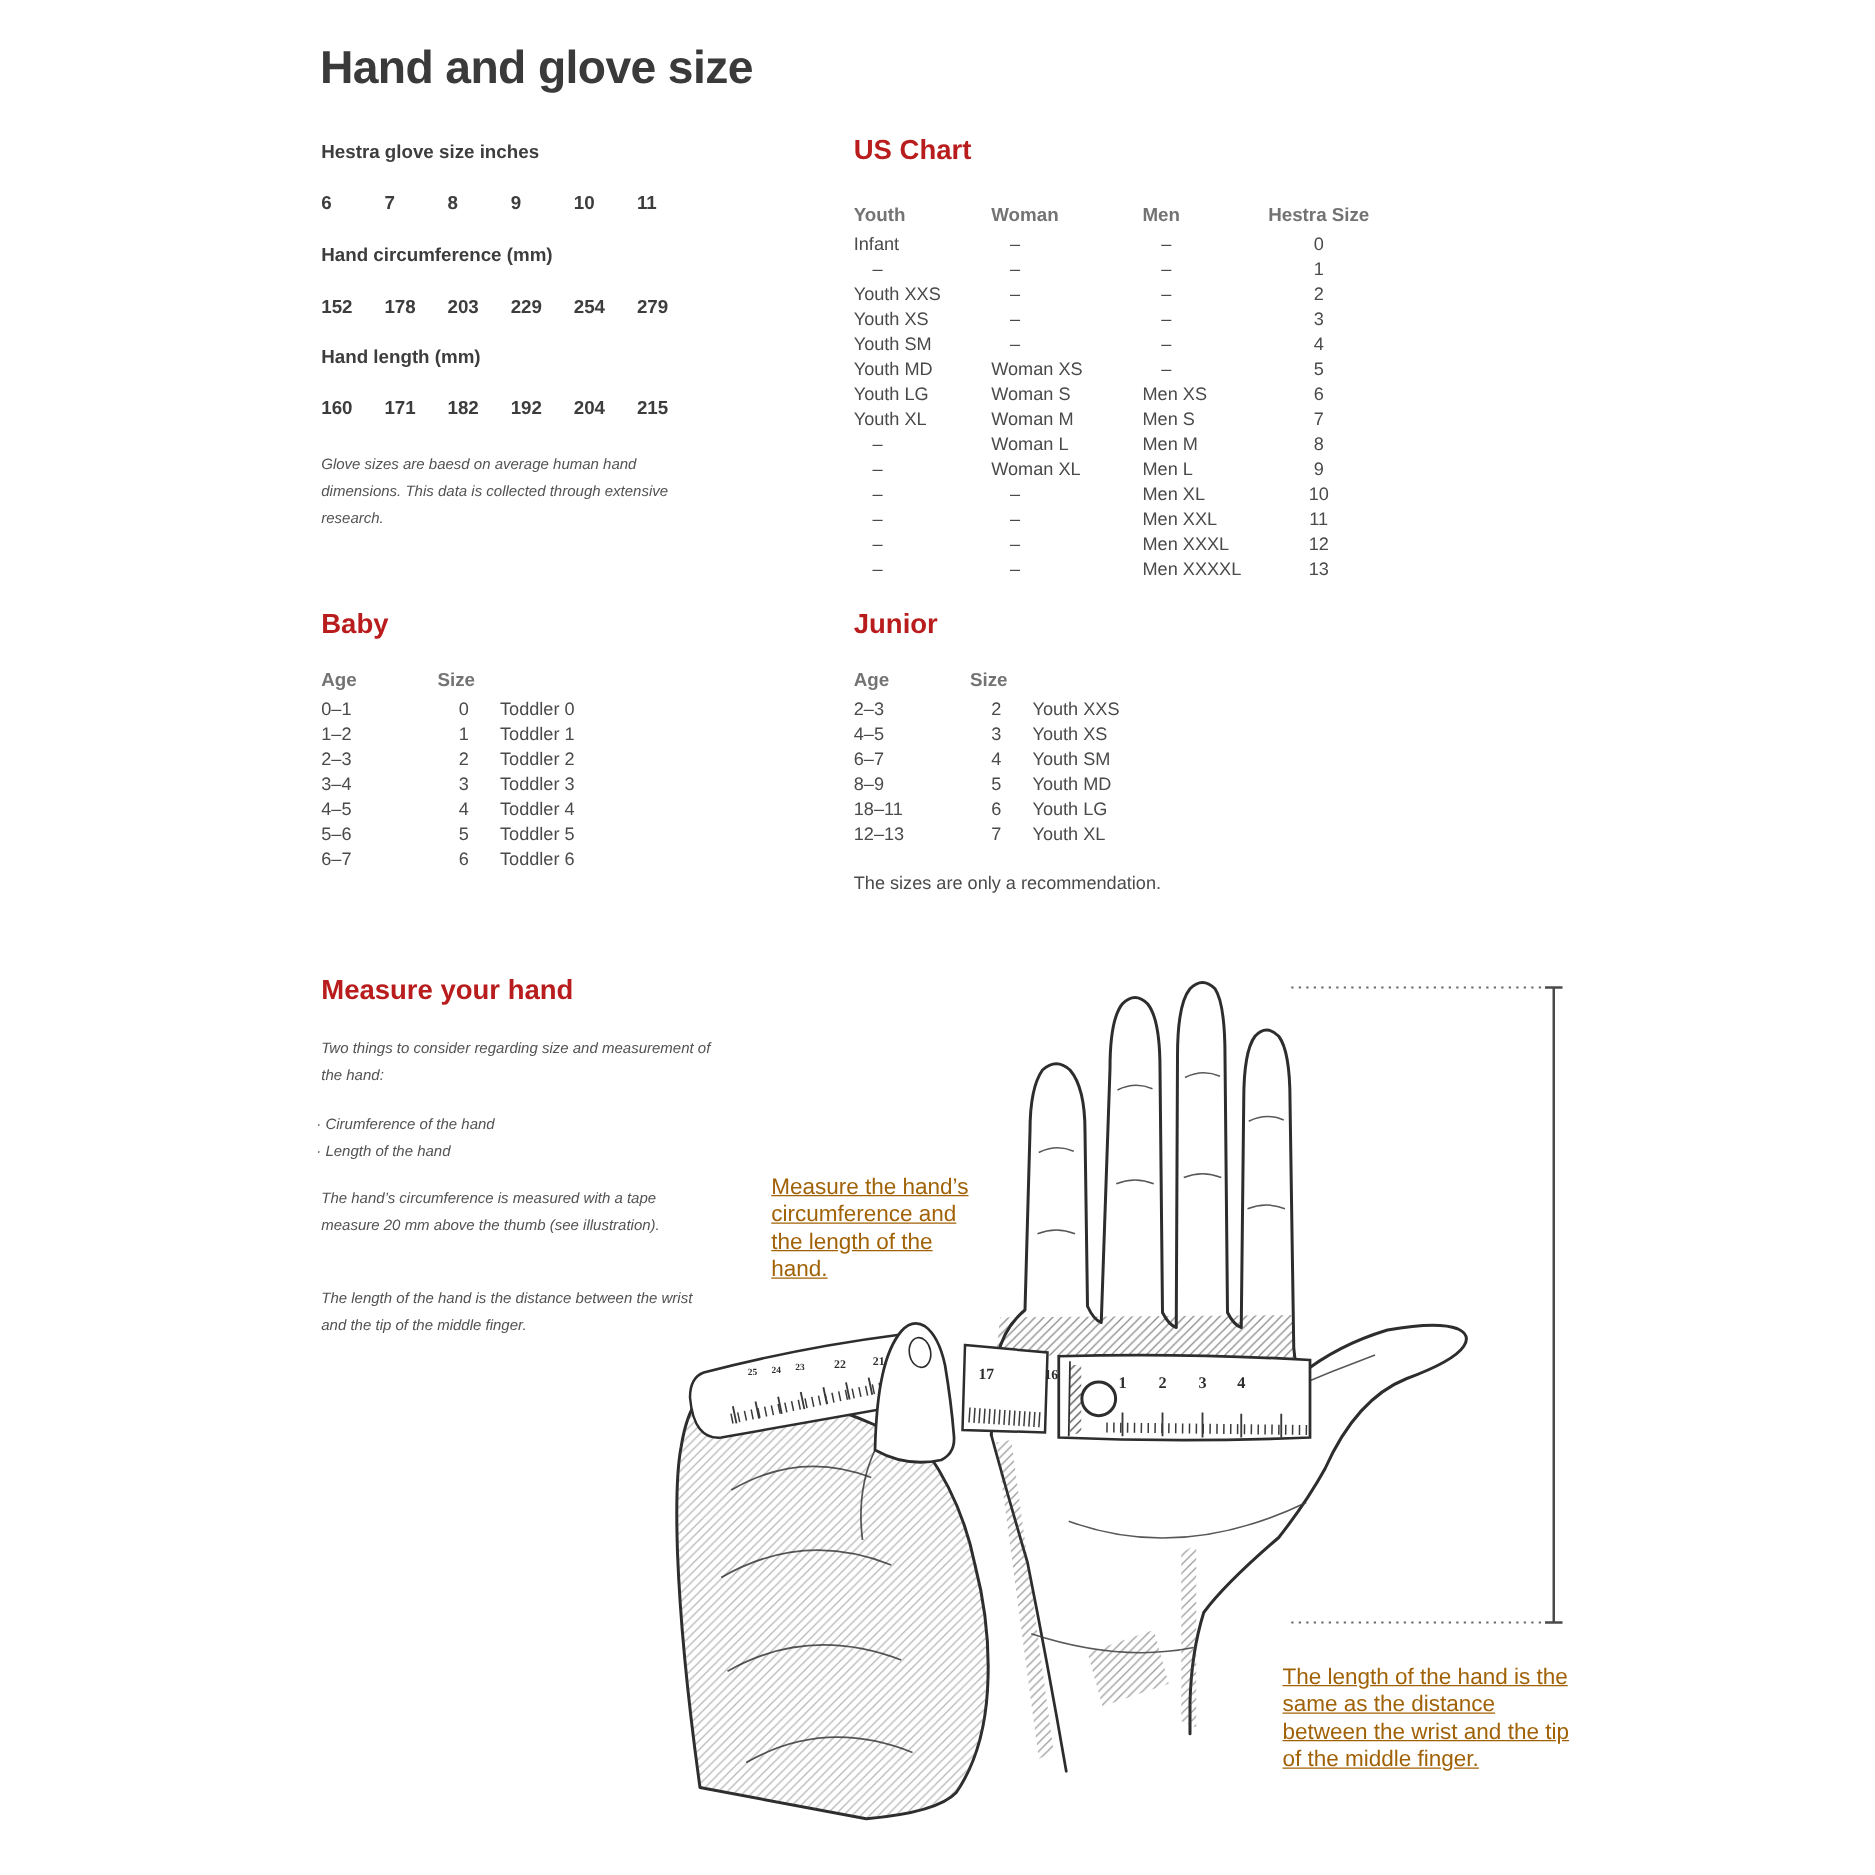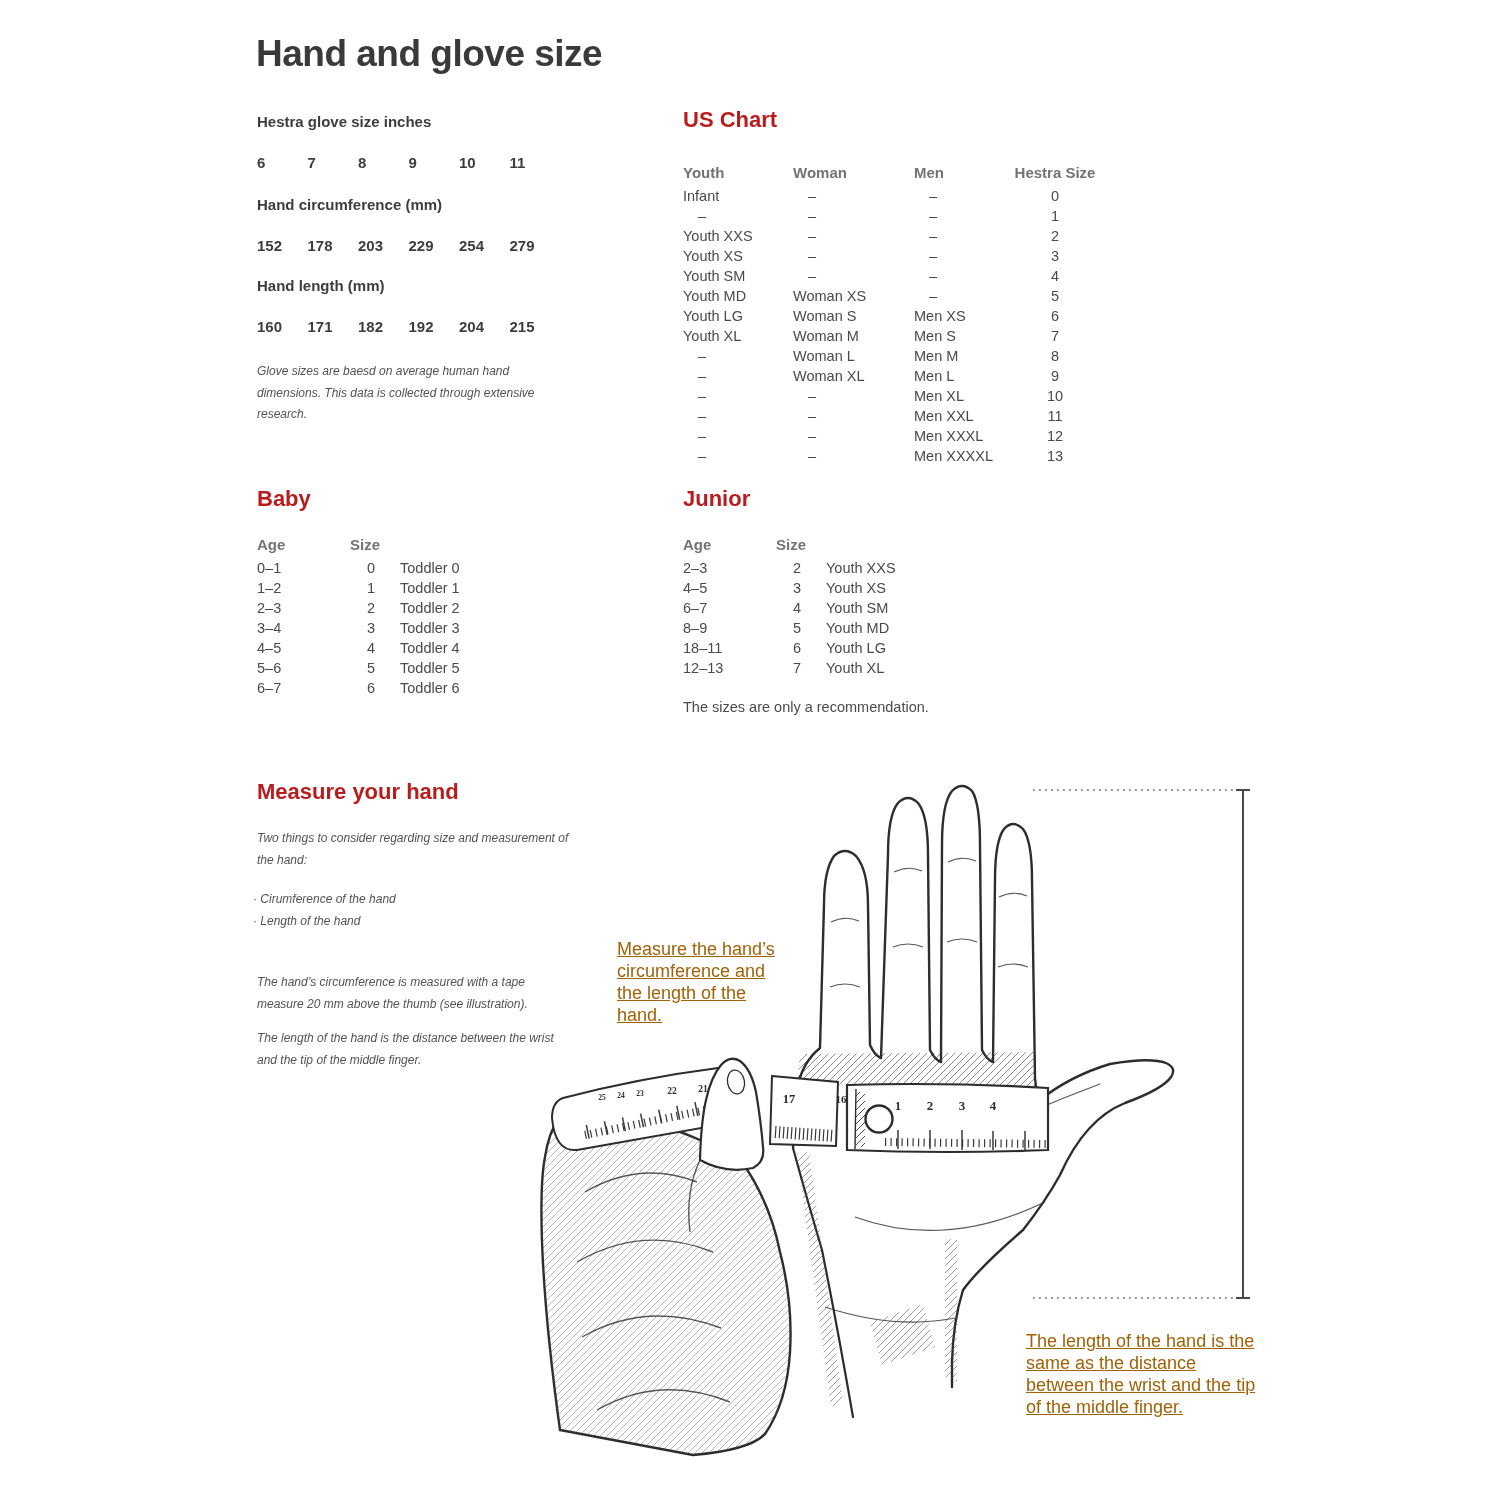--- a/index.html
+++ b/index.html
@@ -252,21 +252,21 @@
       </tbody>
   </table>
   <div class="abs note" style="left:683px;top:699px;">The sizes are only a recommendation.</div>
 
   <div class="abs h2" style="left:257px;top:779px;">Measure your hand</div>
   <div class="abs para" style="left:257px;top:828px;width:320px;">Two things to consider regarding size and measurement of the hand:</div>
   <div class="abs para" style="left:253px;top:888px;width:320px;line-height:22px;">
     <div>· Cirumference of the hand</div>
     <div>· Length of the hand</div>
   </div>
-  <div class="abs para" style="left:257px;top:948px;width:305px;margin-top:24px;">The hand’s circumference is measured with a tape measure 20 mm above the thumb (see illustration).</div>
+  <div class="abs para" style="left:257px;top:948px;width:305px;">The hand’s circumference is measured with a tape measure 20 mm above the thumb (see illustration).</div>
   <div class="abs para" style="left:257px;top:1028px;width:310px;">The length of the hand is the distance between the wrist and the tip of the middle finger.</div>
 
   <div class="abs cap" style="left:617px;top:938px;width:162px;">Measure the hand’s circumference and the length of the hand.</div>
   <div class="abs cap" style="left:1026px;top:1330px;width:240px;">The length of the hand is the same as the distance between the wrist and the tip of the middle finger.</div>
 
   <svg class="abs" style="left:525px;top:762px;" width="740" height="724" viewBox="0 0 740 724">
     <defs>
       <pattern id="hatch" width="7" height="7" patternUnits="userSpaceOnUse">
         <path d="M-1,1 l2,-2 M0,7 l7,-7 M6,8 l2,-2" stroke="#4a4a4a" stroke-width="1" fill="none"></path>
       </pattern>

